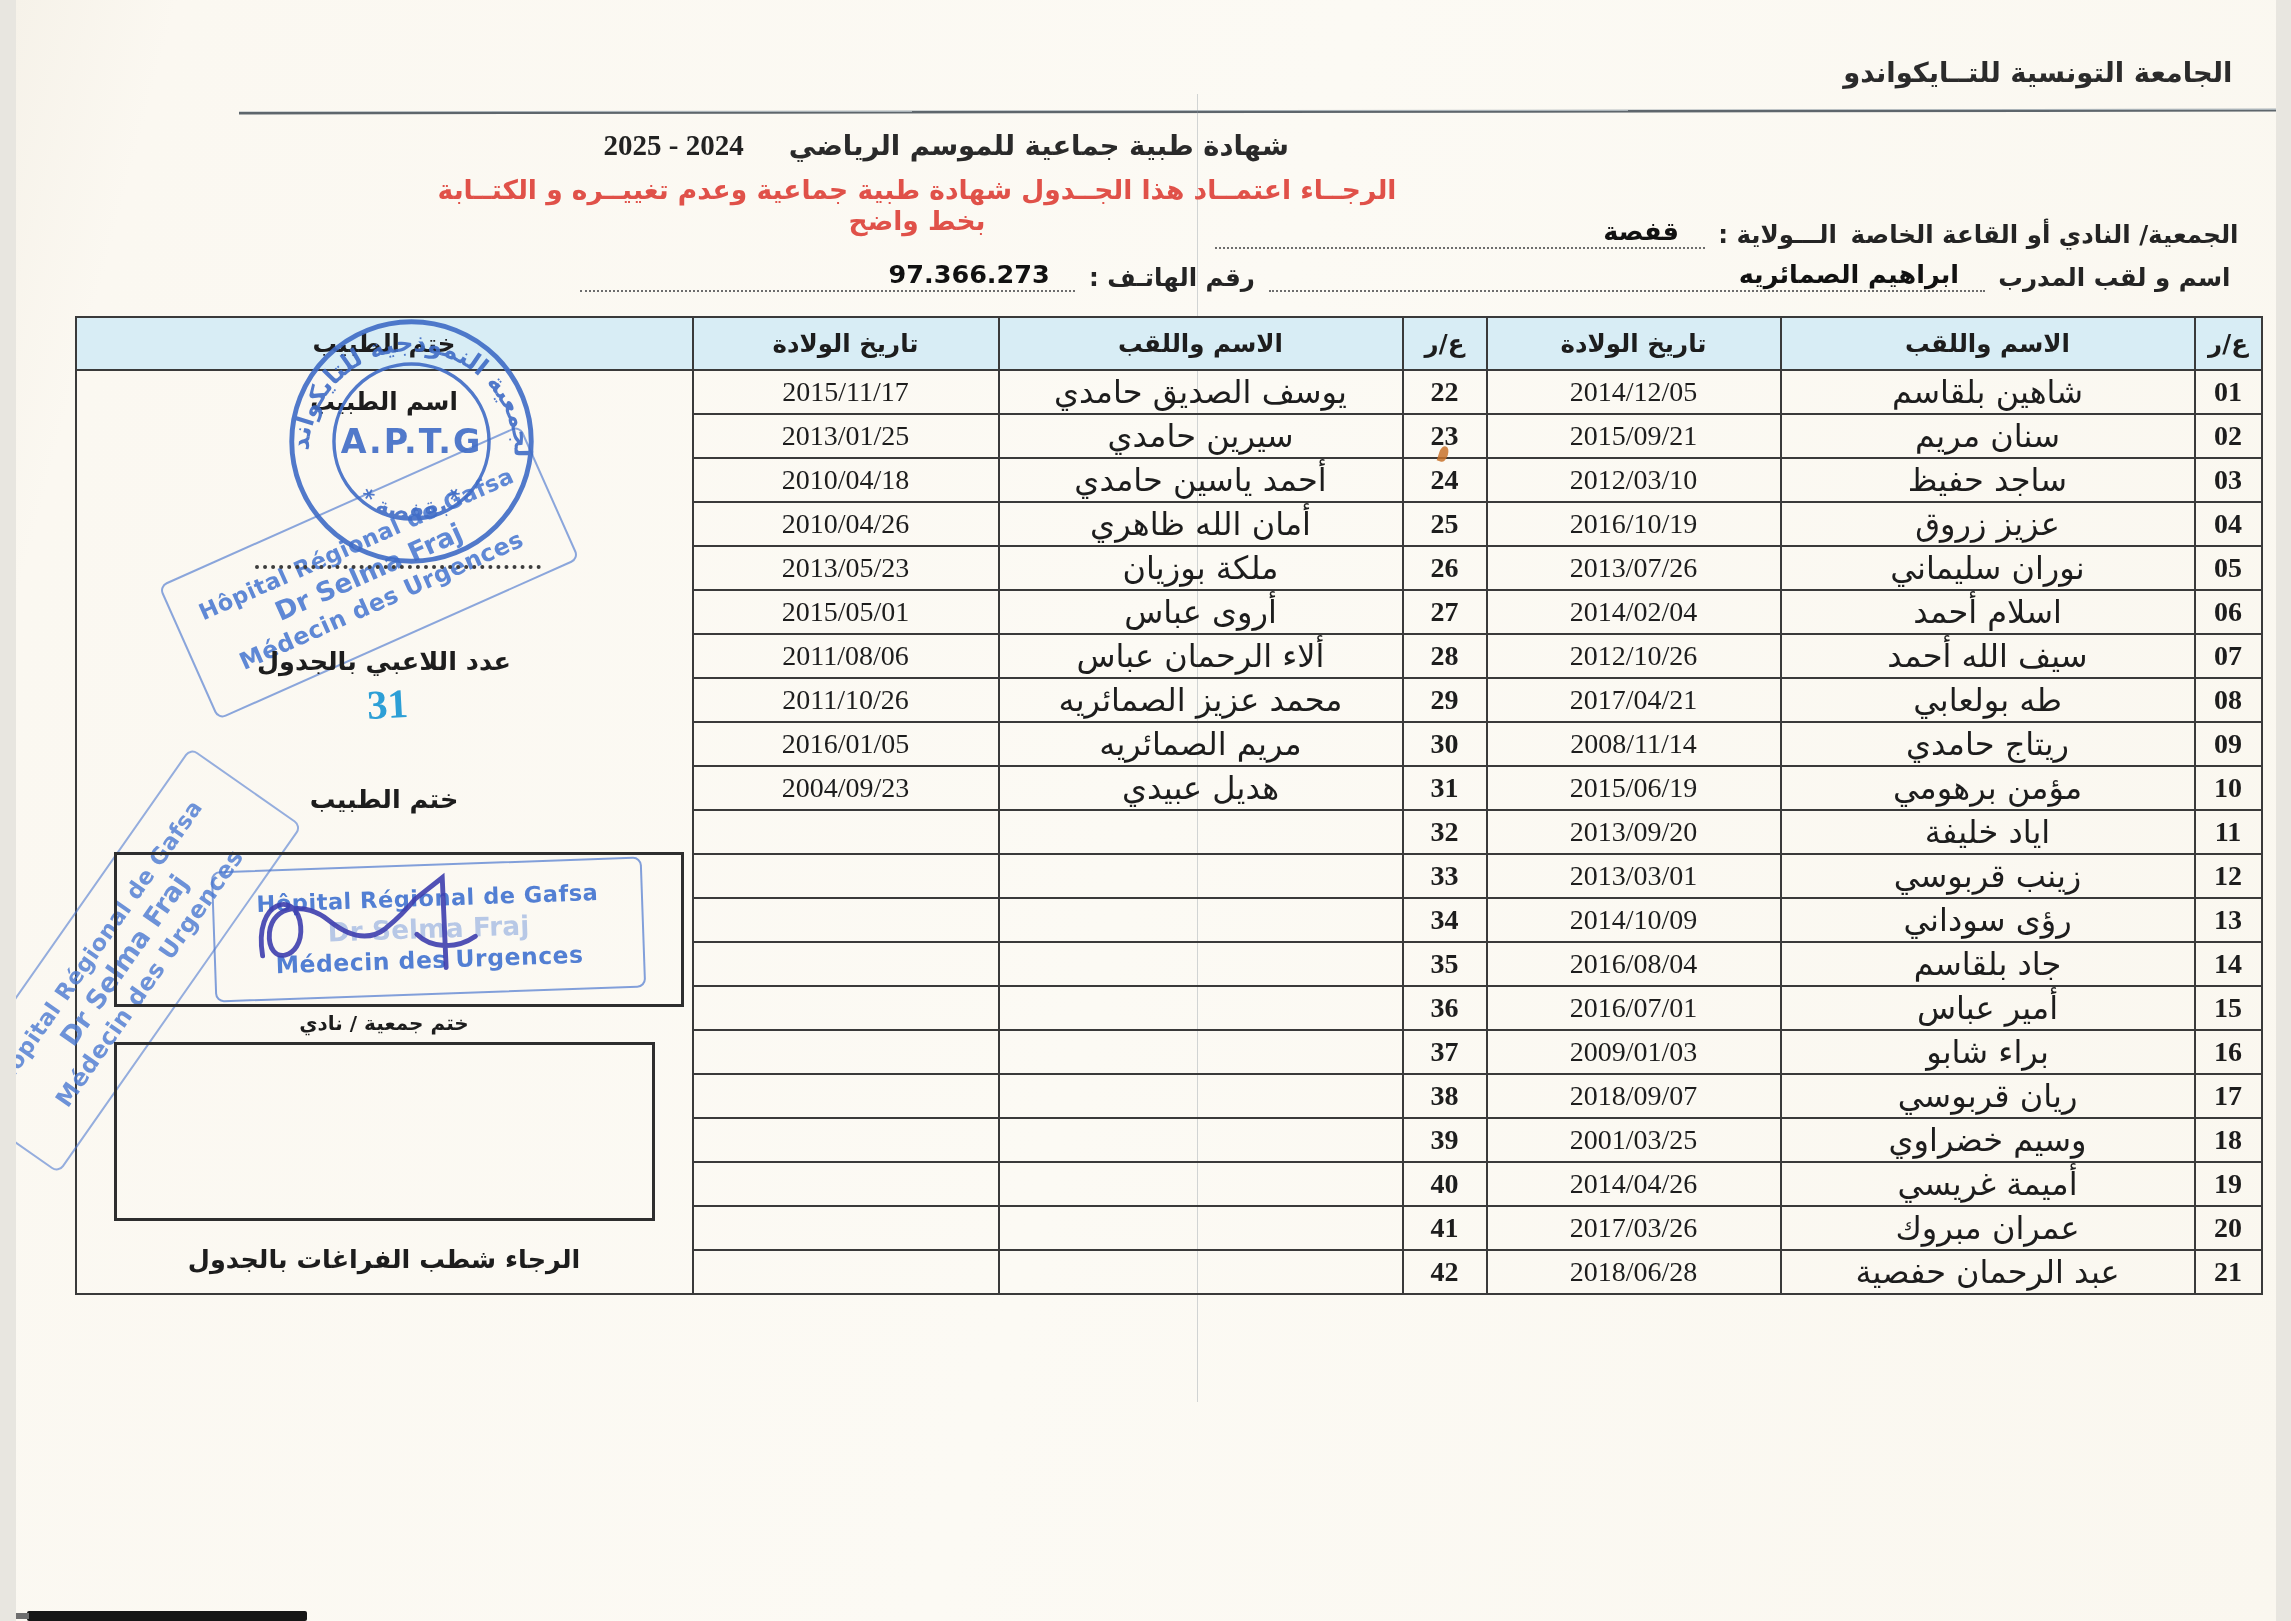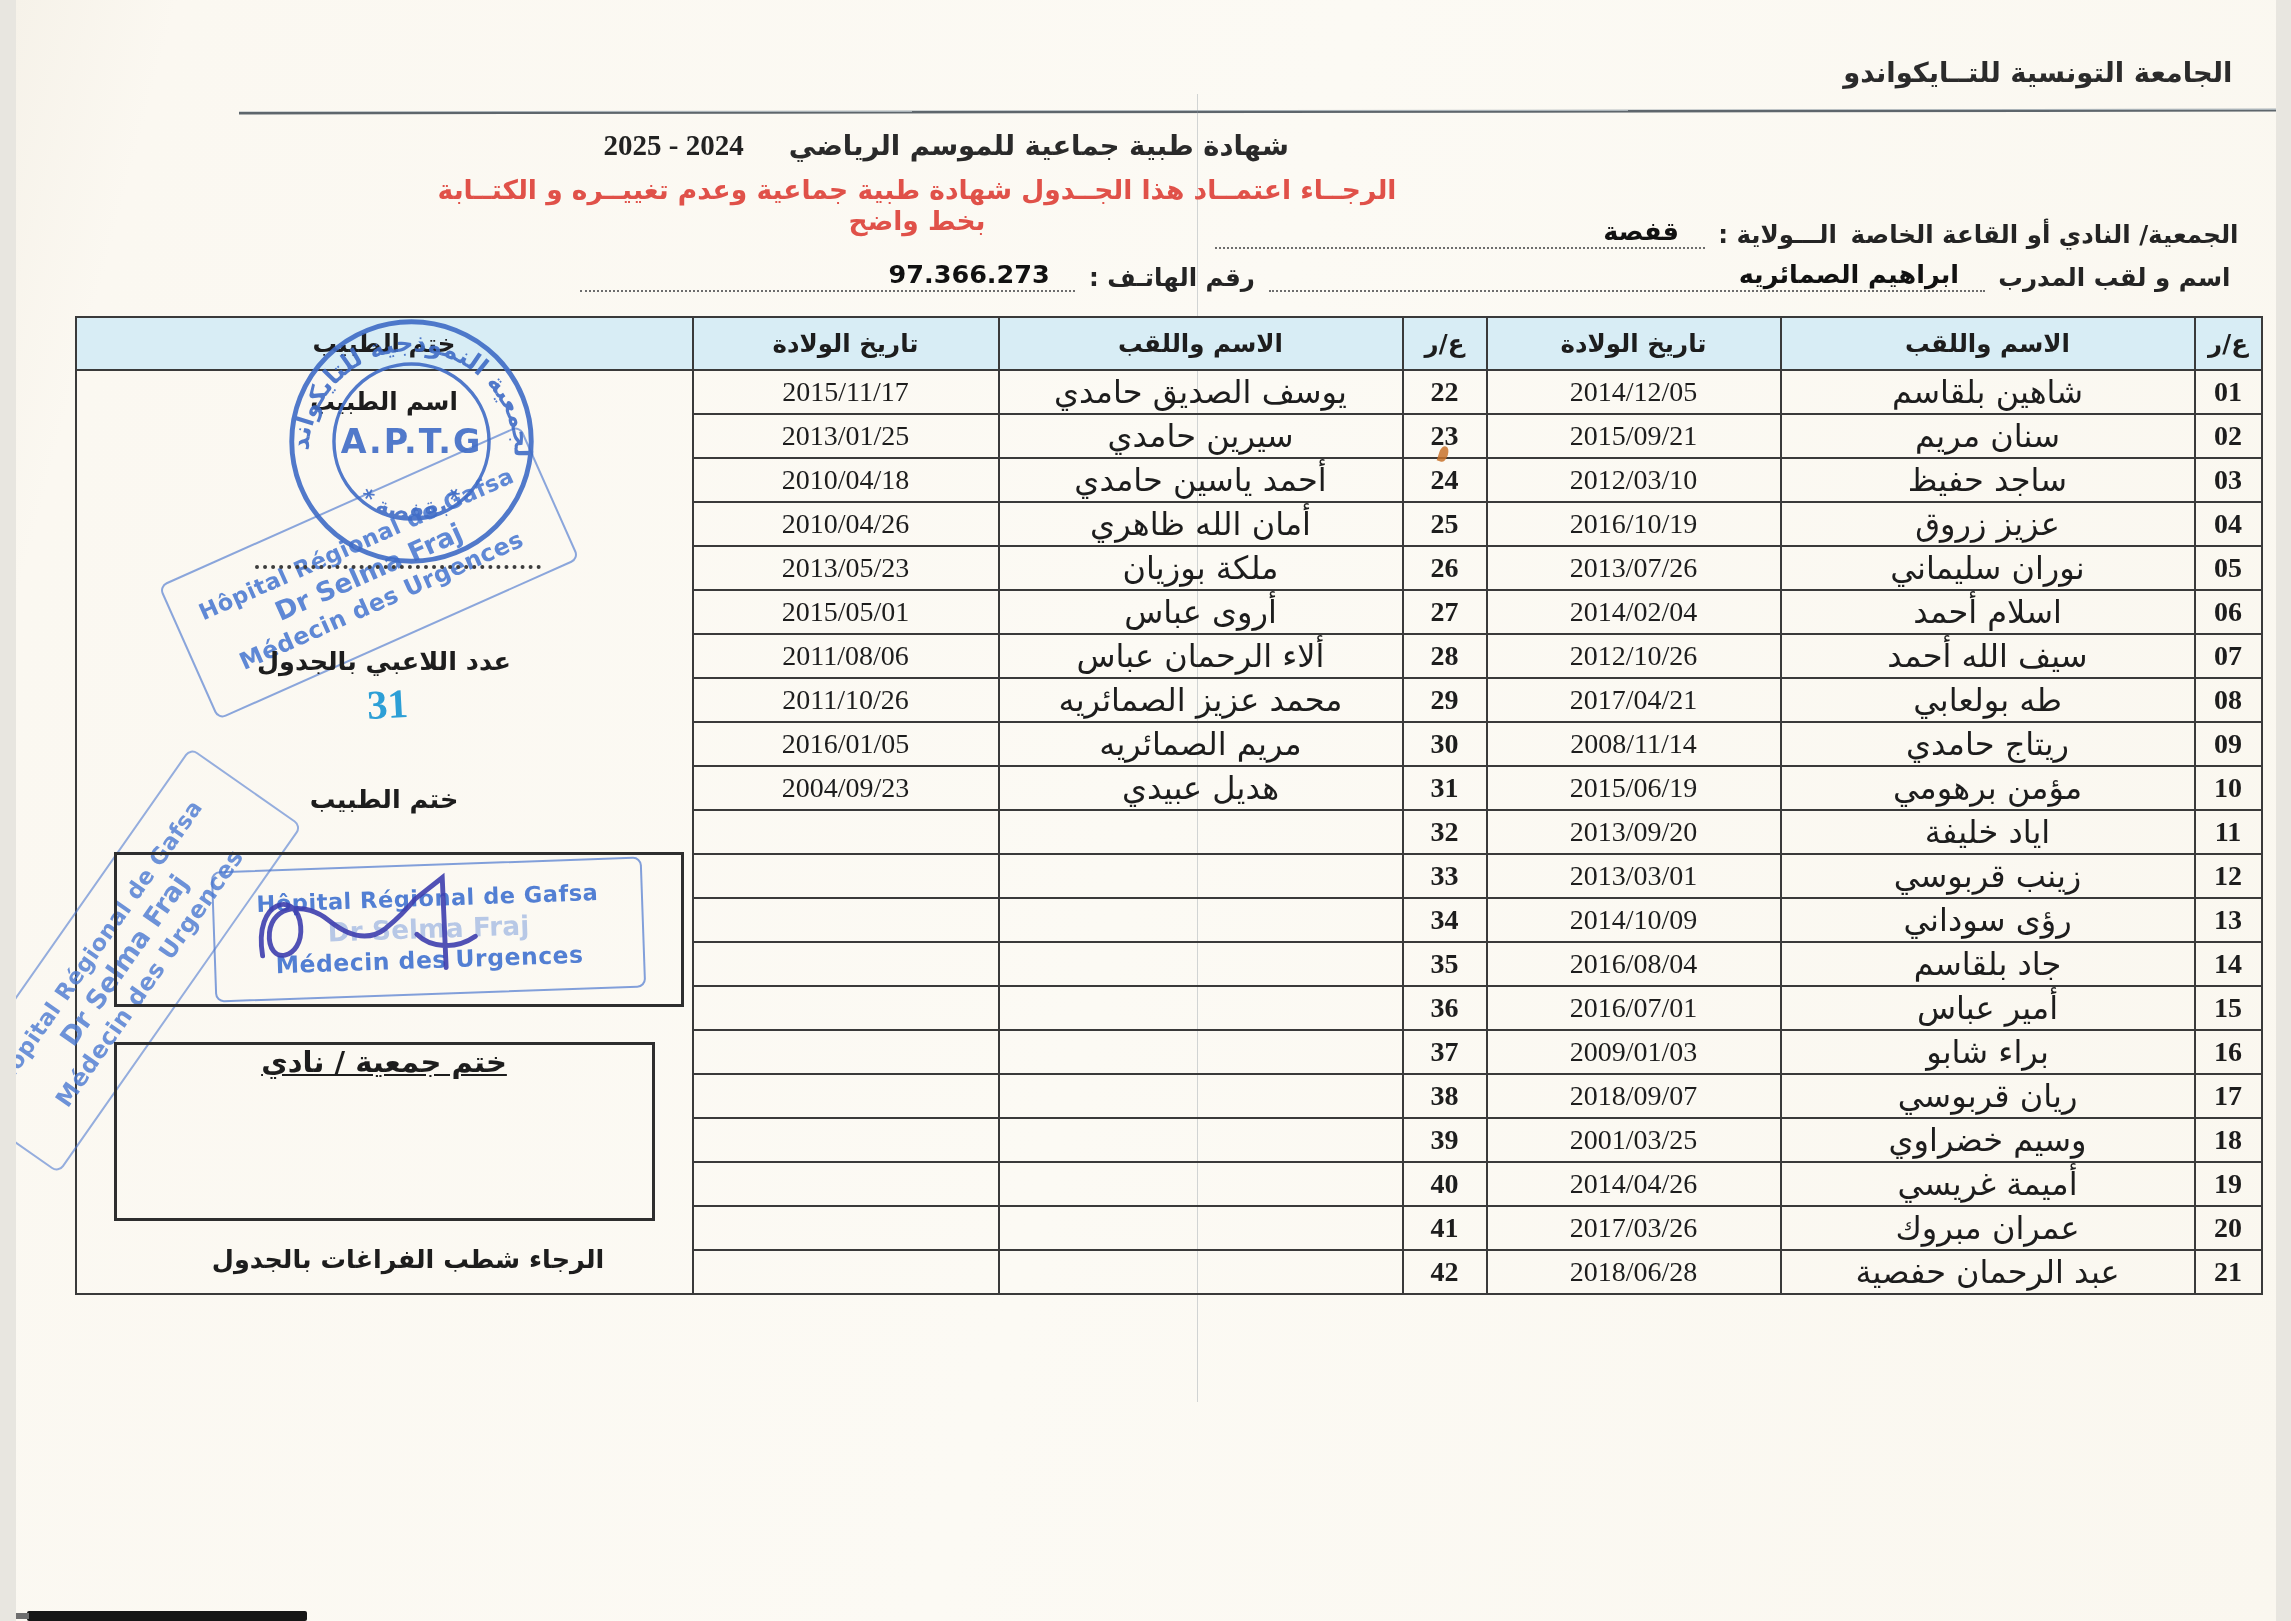--- a/index.html
+++ b/index.html
@@ -40,22 +40,22 @@
   td.date{font-family:"Liberation Serif","DejaVu Serif",serif;font-size:28px;}
   td.stamp-cell{vertical-align:top;position:relative;background:transparent;}
   
   #doctor-panel{position:relative;width:100%;height:917px;font-weight:bold;}
   #doctor-panel .centered{left:0;width:100%;text-align:center;}
   .doctor-name-label{top:13.7px;font-size:24.5px;}
   .dotline{top:191px;left:178px;width:286px;height:0;border-bottom:4.9px dotted #3c3c3c;}
   .players-label{top:272px;font-size:25.5px;}
   .players-count{top:306px;left:290px;font-size:41px;color:#2d9fd6;font-family:"Liberation Serif","DejaVu Serif",serif;transform:rotate(-3deg);}
   .stamp-label2{top:410px;font-size:25.5px;}
-  .club-stamp-label{top:671px;font-size:29px;text-decoration:underline;}
-  .note{top:870px;font-size:25.5px;padding-left:24px;}
+  .club-stamp-label{top:637px;font-size:20px;}
+  .note{top:870px;font-size:25.5px;}
   .black-box{border:3.9px solid #2e2e2e;background:transparent;}
   #box1{left:37px;top:478px;width:564px;height:149px;}
   #box2{left:37px;top:668px;width:535px;height:173px;}
   
   .ink{color:#4a79d2;}
   .rect-stamp{border:2.9px solid rgba(73,118,206,.72);border-radius:8.8px;display:flex;flex-direction:column;justify-content:center;align-items:center;gap:2px;background:rgba(255,255,255,0);}
   .rect-stamp .l1{font-size:22.5px;letter-spacing:0.5px;}
   .rect-stamp .l2{font-size:26.5px;}
   .rect-stamp .l3{font-size:23.5px;letter-spacing:0.5px;}
   #stamp-top{left:94px;top:125px;width:392px;height:143px;transform:rotate(-24deg);opacity:.88;}

